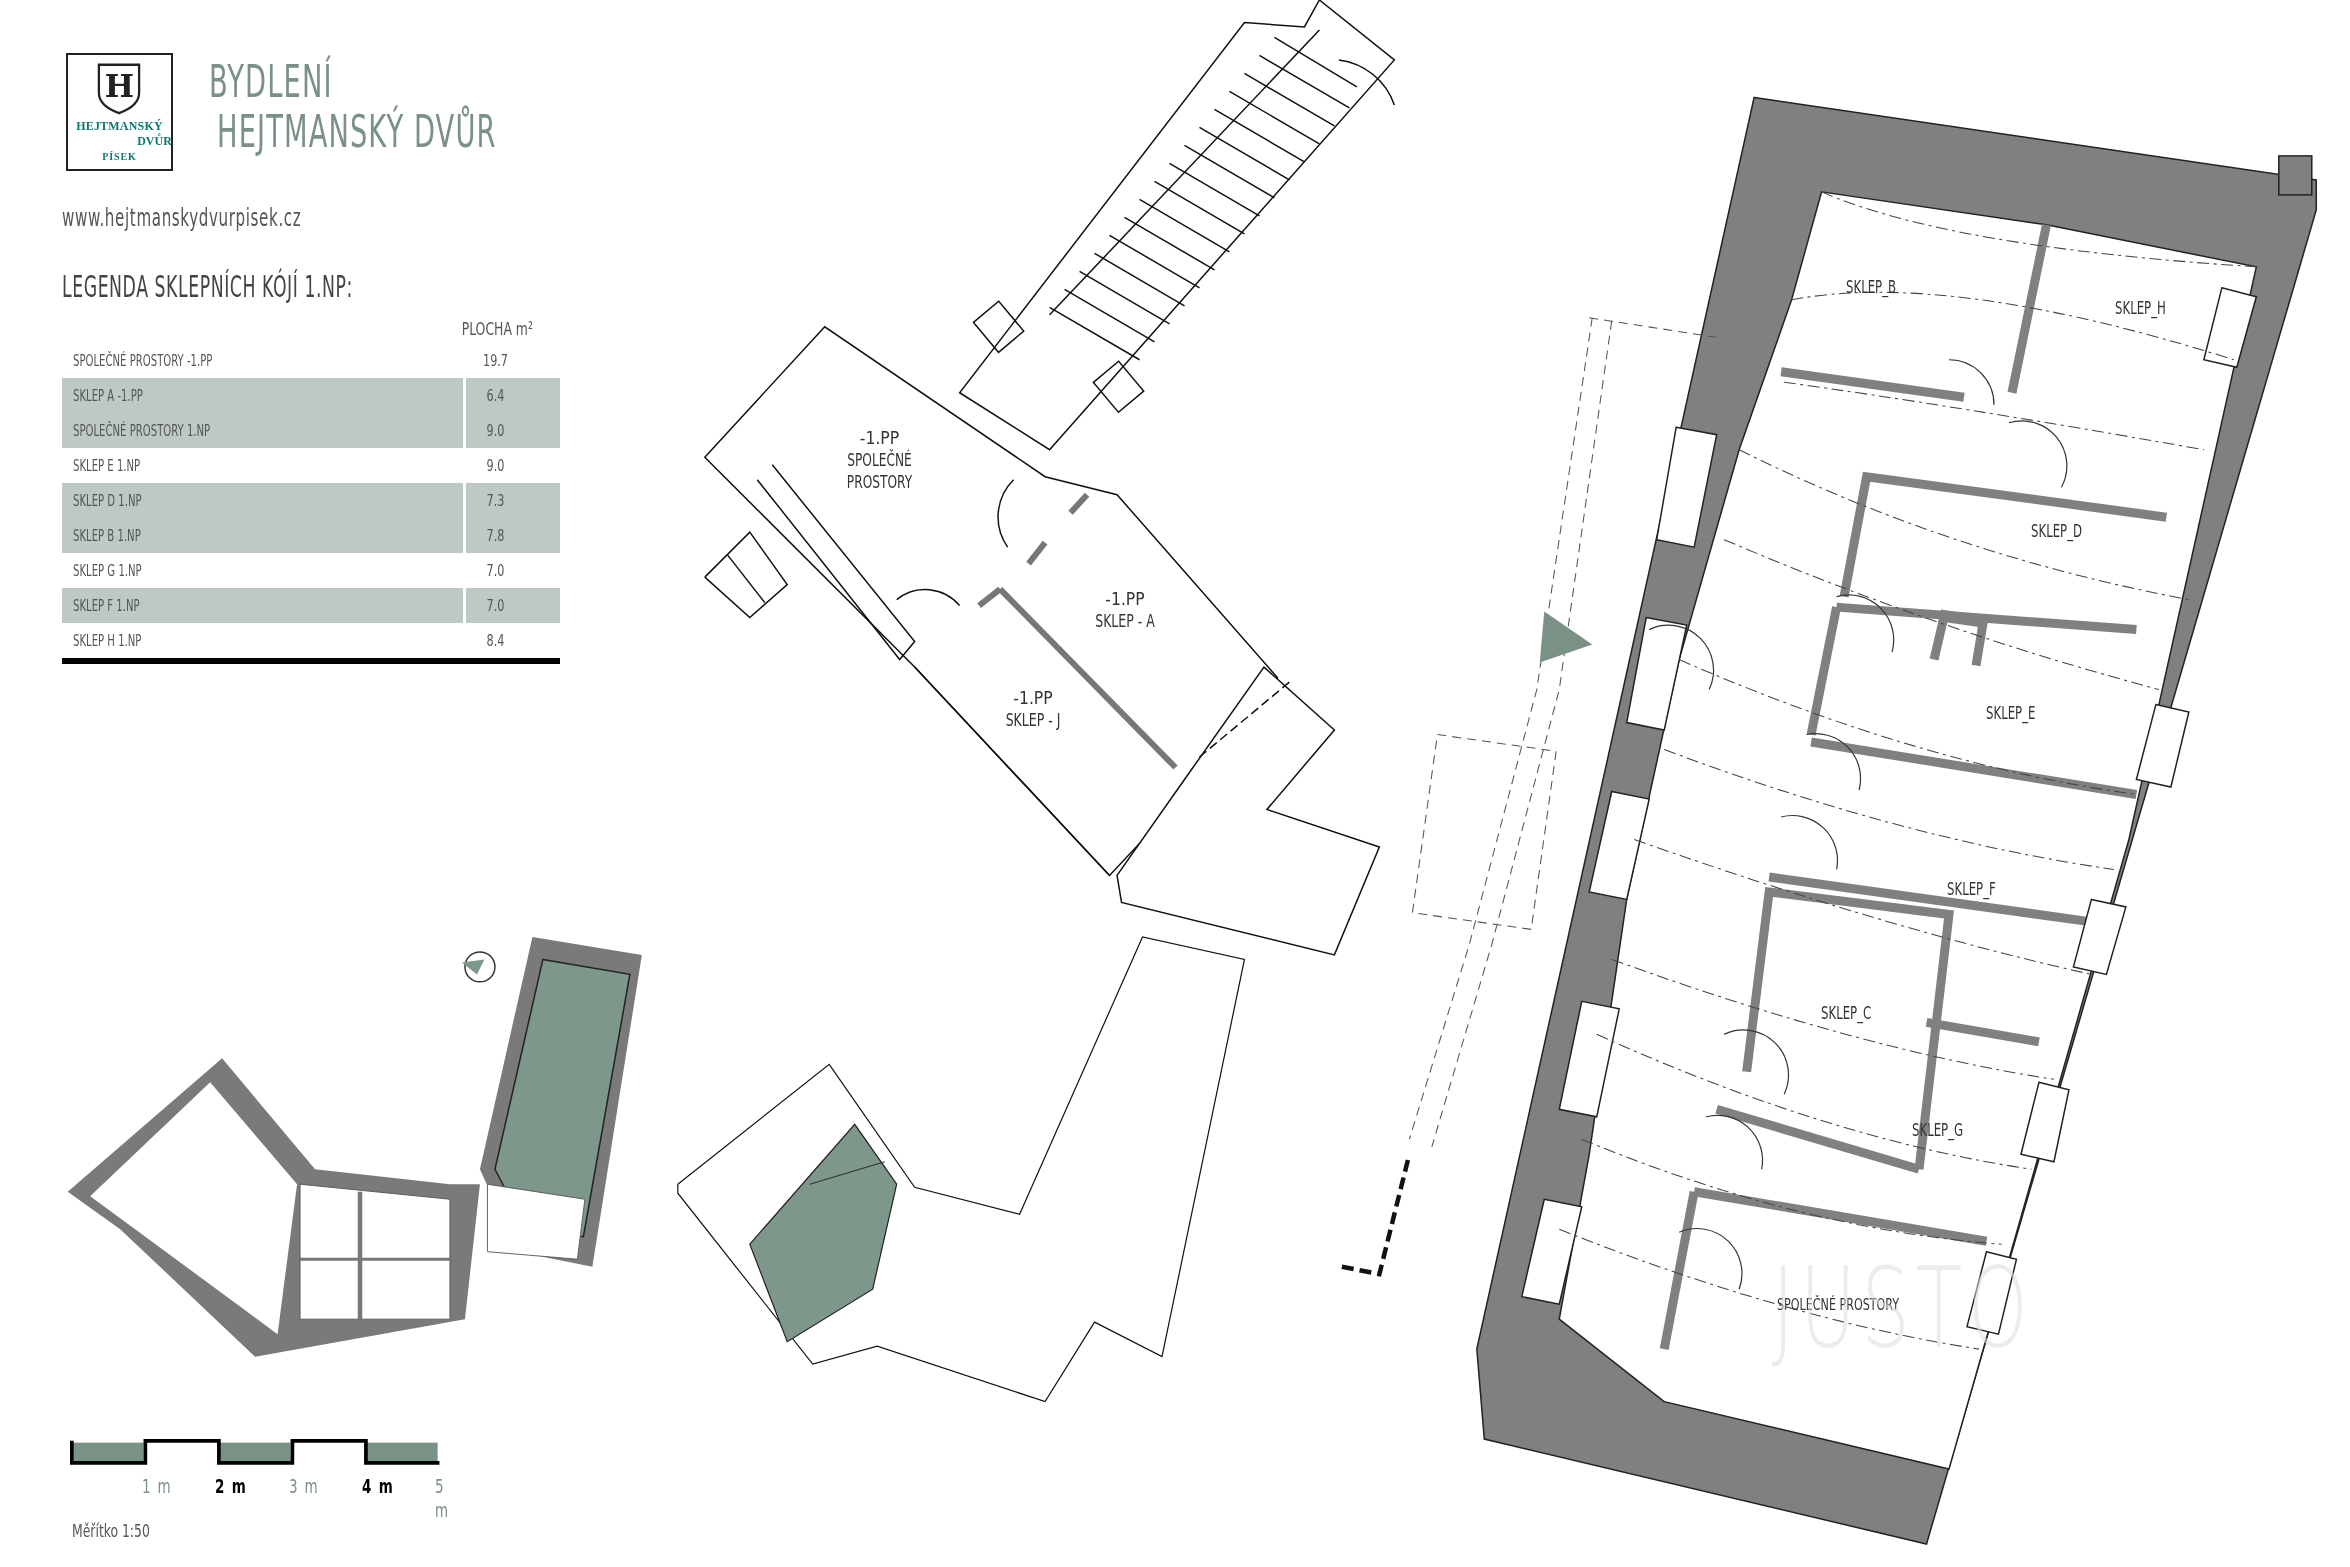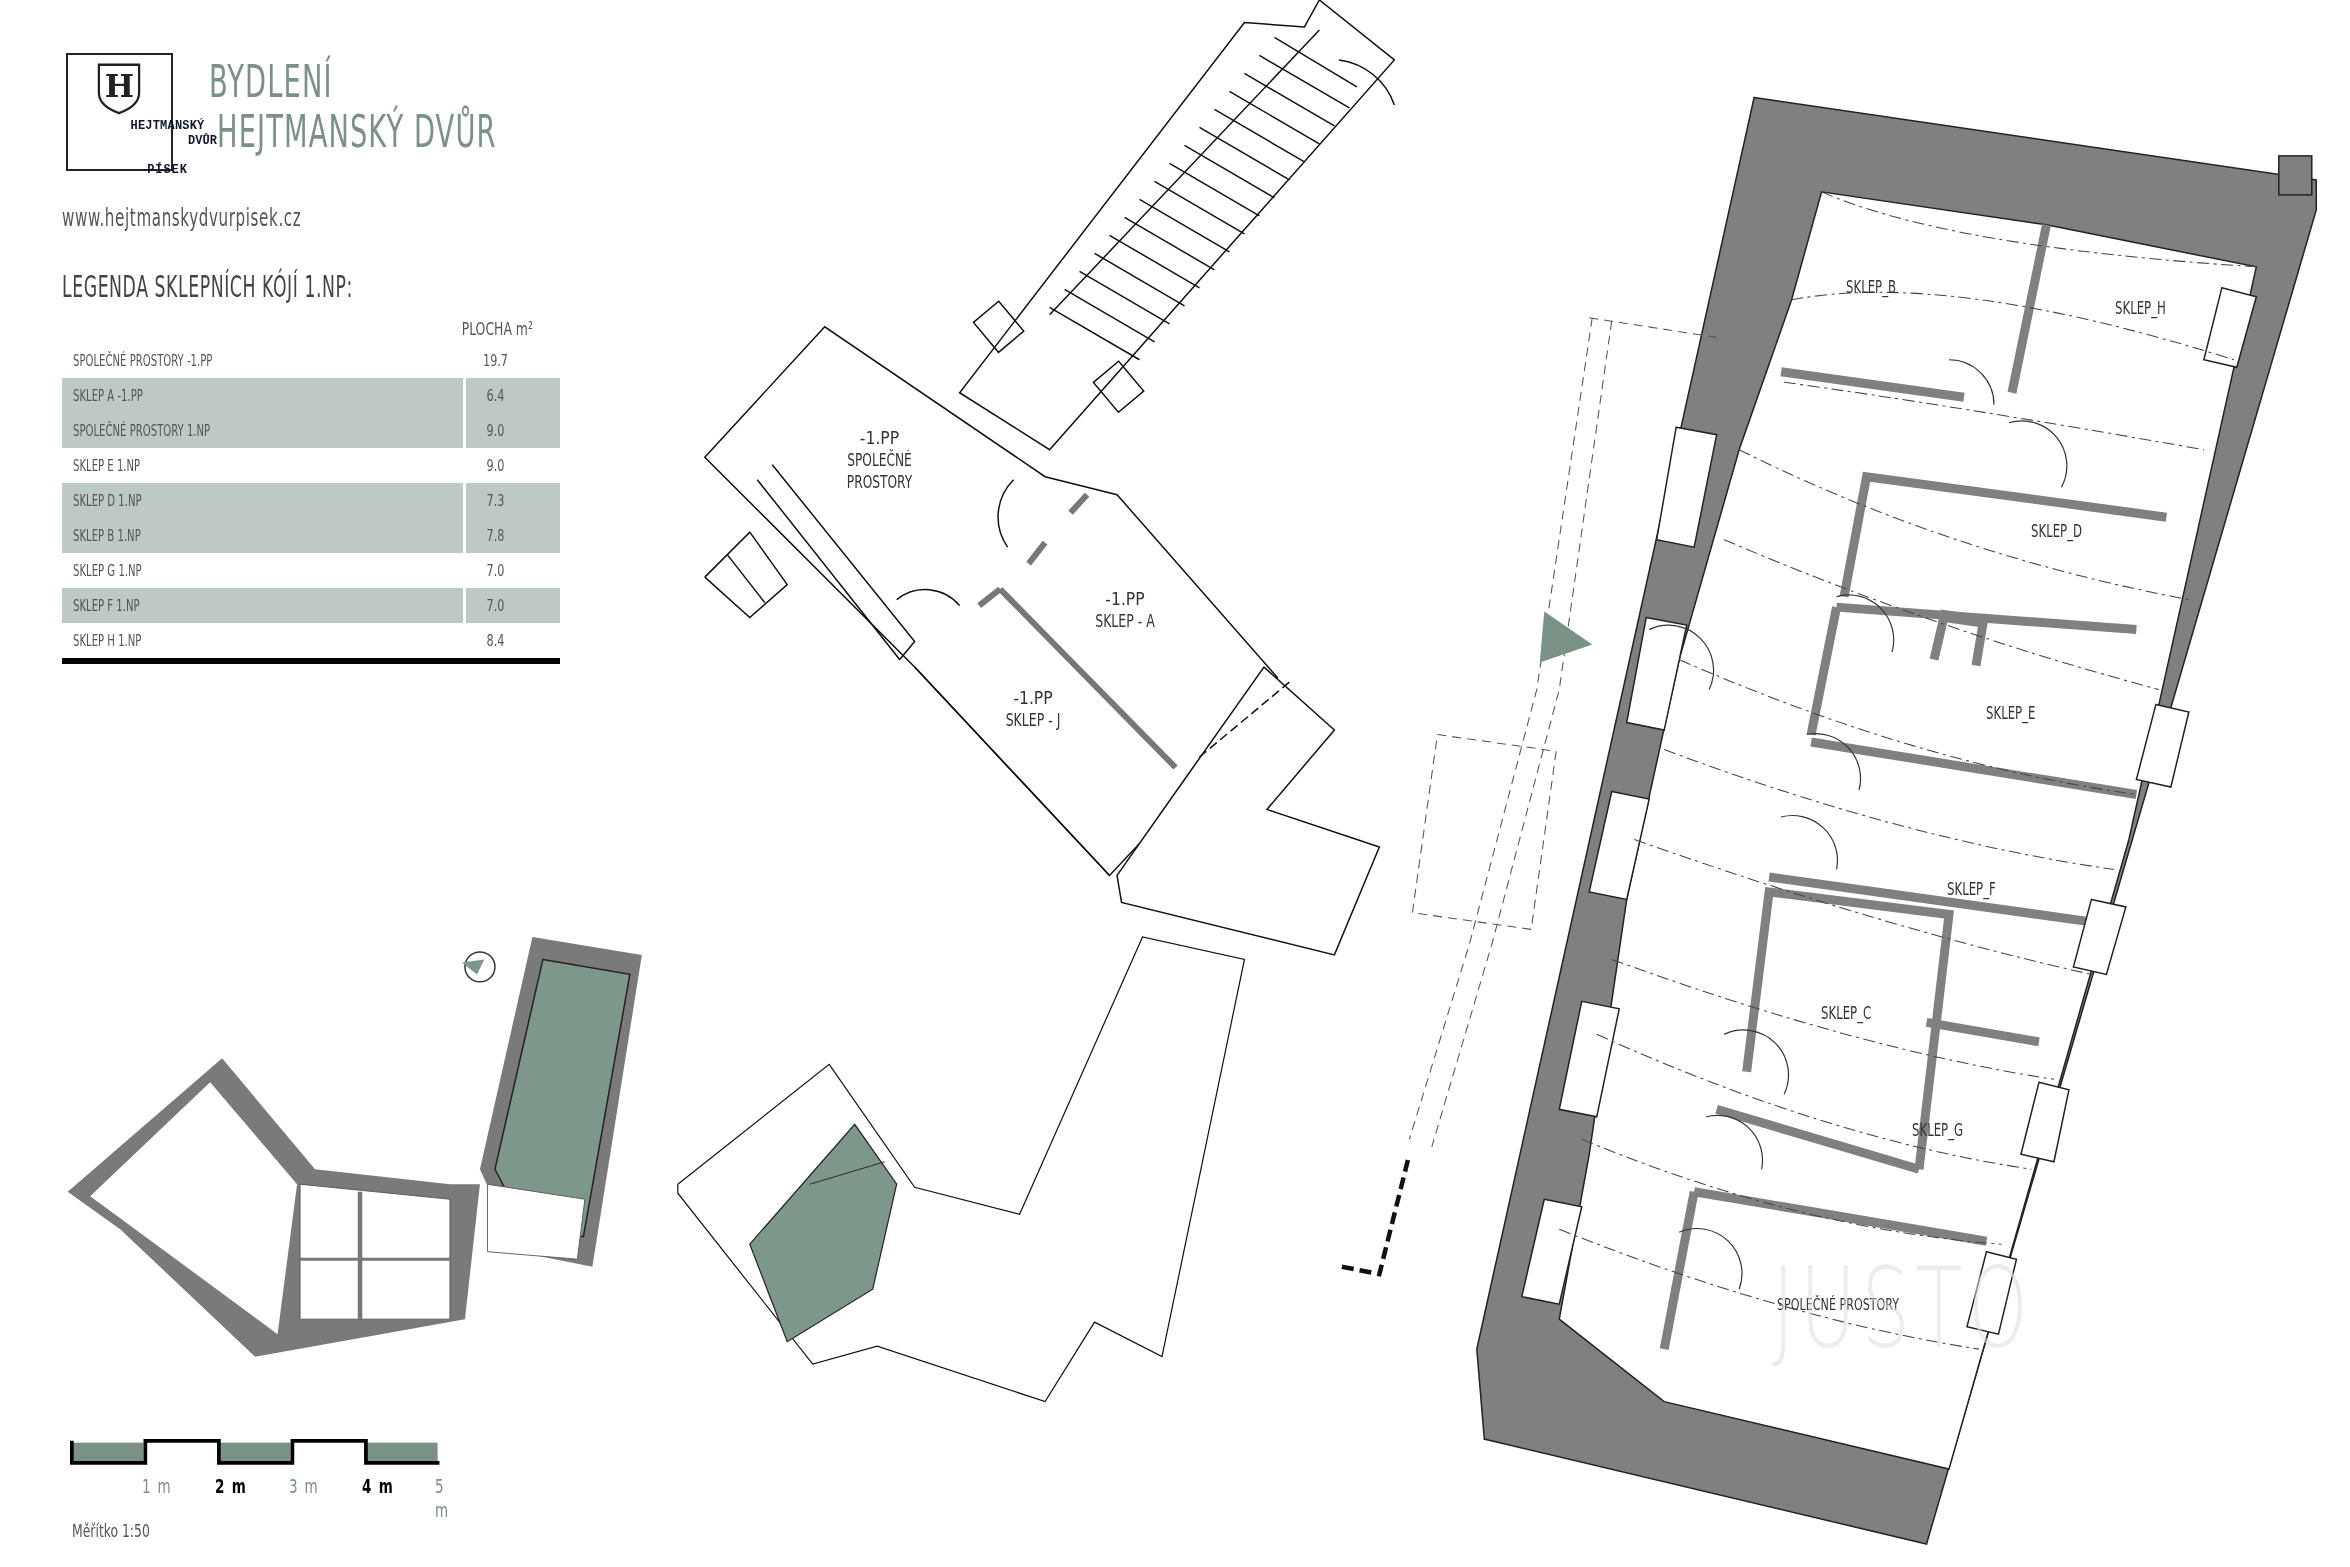--- a/index.html
+++ b/index.html
@@ -1,24 +1,24 @@
 <!DOCTYPE html>
 <html style="font-size:14.7px"><head>
 <meta charset="utf-8">
 <style>
   html, body { margin:0; padding:0; background:#ffffff; }
   body { width:2351px; height:1568px; position:relative; overflow:hidden;
          font-family:"DejaVu Sans Condensed","DejaVu Sans", sans-serif; color:#333; }
   .abs { position:absolute; }
   .logo { left:66px; top:53px; width:107px; height:118px; border:2.8px solid #222; box-sizing:border-box; background:#fff; }
   .logo .shield { position:absolute; left:27.5px; top:7.3px; width:46px; height:53px; }
-  .logo .l1, .logo .l2, .logo .l3 { position:absolute; width:100%; text-align:center; font-family:Liberation Mono, monospace; font-weight:bold; color:#0f172a;margin-left:48px; }
+  .logo .l1, .logo .l2, .logo .l3 { position:absolute; width:100%; text-align:center; font-family:Liberation Serif, serif; font-weight:bold; color:#0f766e; }
   .logo .l1 { top:64px; font-size:12px; letter-spacing:0.2px; }
   .logo .l2 { top:79px; font-size:12px;padding-left:35px; }
-  .logo .l3 { top:108px; font-size:12px; letter-spacing:0.9px; }
+  .logo .l3 { top:96px; font-size:10px; letter-spacing:0.9px; }
   .title { left:209px; top:57px; color:#7a9186; font-size:44px; line-height:50px; font-family:"DejaVu Sans", sans-serif; font-weight:normal; letter-spacing:1.8px; transform:scaleX(0.62); transform-origin:left top; }
   .title .t2 { padding-left:13px; }
   .url { left:62px; top:204px; font-size:24px; color:#555; letter-spacing:0.9px; transform:scaleX(0.7); transform-origin:left top; }
   .legend-title { left:62px; top:268px; font-size:31px; color:#444; letter-spacing:0.9px; transform:scaleX(0.62); transform-origin:left top; }
   .table { left:62px; top:312px; width:498px; }
   .thead { height:31px; position:relative; }
   .thead .h { position:absolute; right:27.5px; top:5.5px; font-size:18.4px; color:#555; transform:scaleX(0.75); transform-origin:right top; }
   .row { height:35px; position:relative; }
   .row.band { background:#bccac3; }
   .row.band .divider { position:absolute; left:401px; top:0; bottom:0; width:2.8px; background:#fff; }

